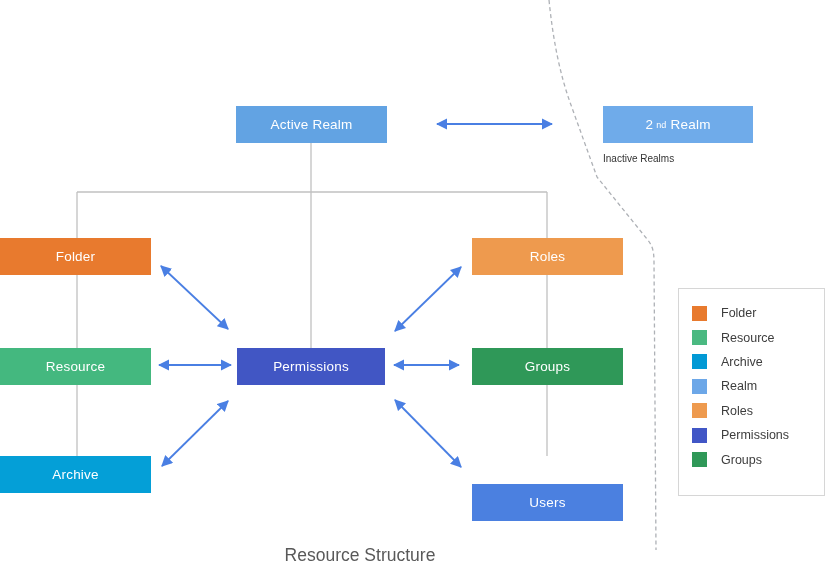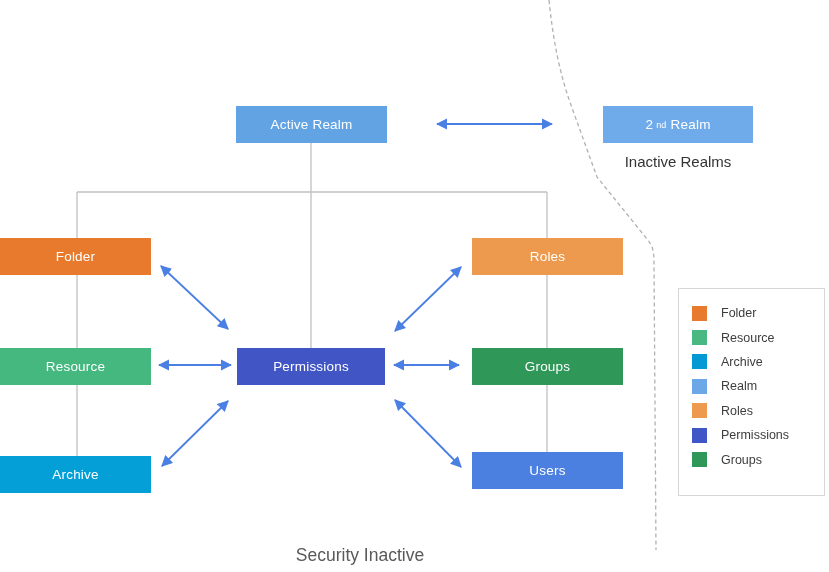--- a/index.html
+++ b/index.html
@@ -16,22 +16,22 @@
   .node sup{font-size:9px;line-height:0;margin:0 4px 0 3px;}
   #legend{
     position:absolute;left:678px;top:288px;width:147px;height:208px;
     background:#ffffff;border:1px solid #d6d6d6;box-sizing:border-box;
     padding:12px 0 0 13px;z-index:3;
   }
   .legend-row{display:flex;align-items:center;height:24.4px;}
   .legend-swatch{width:15px;height:15px;margin-right:14px;flex:0 0 15px;}
   .legend-label{font-size:12.5px;color:#3d3d3d;}
   #inactive-label{
-    position:absolute;left:603px;top:153px;width:150px;text-align:center;
-    font-size:15px;color:#333333;z-index:2;
+    position:absolute;left:603px;top:153px;width:150px;text-align:left;
+    font-size:10px;color:#333333;z-index:2;
   }
   #diagram-title{
     position:absolute;left:160px;top:545px;width:400px;text-align:center;
     font-size:17.5px;color:#595959;z-index:2;
   }
 </style>
 </head>
 <body>
 
 <div id="canvas">
@@ -66,21 +66,21 @@
         <span>2</span>
         <sup>nd</sup>
         <span>Realm</span>
       </div>
       <div class="node" style="left: 0px; top: 238px; width: 151px; height: 37px; background: rgb(232, 122, 46);">Folder</div>
       <div class="node" style="left: 0px; top: 348px; width: 151px; height: 37px; background: rgb(68, 184, 127);">Resource</div>
       <div class="node" style="left: 0px; top: 456px; width: 151px; height: 37px; background: rgb(4, 159, 215);">Archive</div>
       <div class="node" style="left: 237px; top: 348px; width: 148px; height: 37px; background: rgb(65, 86, 196);">Permissions</div>
       <div class="node" style="left: 472px; top: 238px; width: 151px; height: 37px; background: rgb(238, 154, 78);">Roles</div>
       <div class="node" style="left: 472px; top: 348px; width: 151px; height: 37px; background: rgb(47, 152, 88);">Groups</div>
-      <div class="node" style="left: 472px; top: 452px; width: 151px; height: 37px; background: rgb(75, 128, 224);">Users</div>
+      <div class="node" style="left: 472px; top: 484px; width: 151px; height: 37px; background: rgb(75, 128, 224);">Users</div>
     </div>
 
   <div id="legend">
       <div class="legend-row">
         <span class="legend-swatch" style="background: rgb(232, 122, 46);"></span>
         <span class="legend-label">Folder</span>
       </div>
       <div class="legend-row">
         <span class="legend-swatch" style="background: rgb(74, 185, 129);"></span>
         <span class="legend-label">Resource</span>
@@ -102,14 +102,14 @@
         <span class="legend-label">Permissions</span>
       </div>
       <div class="legend-row">
         <span class="legend-swatch" style="background: rgb(47, 152, 88);"></span>
         <span class="legend-label">Groups</span>
       </div>
     </div>
 
   <div id="inactive-label">Inactive Realms</div>
 
-  <div id="diagram-title">Security Inactive</div>
+  <div id="diagram-title">Resource Structure</div>
 </div>
 
 </body></html>

